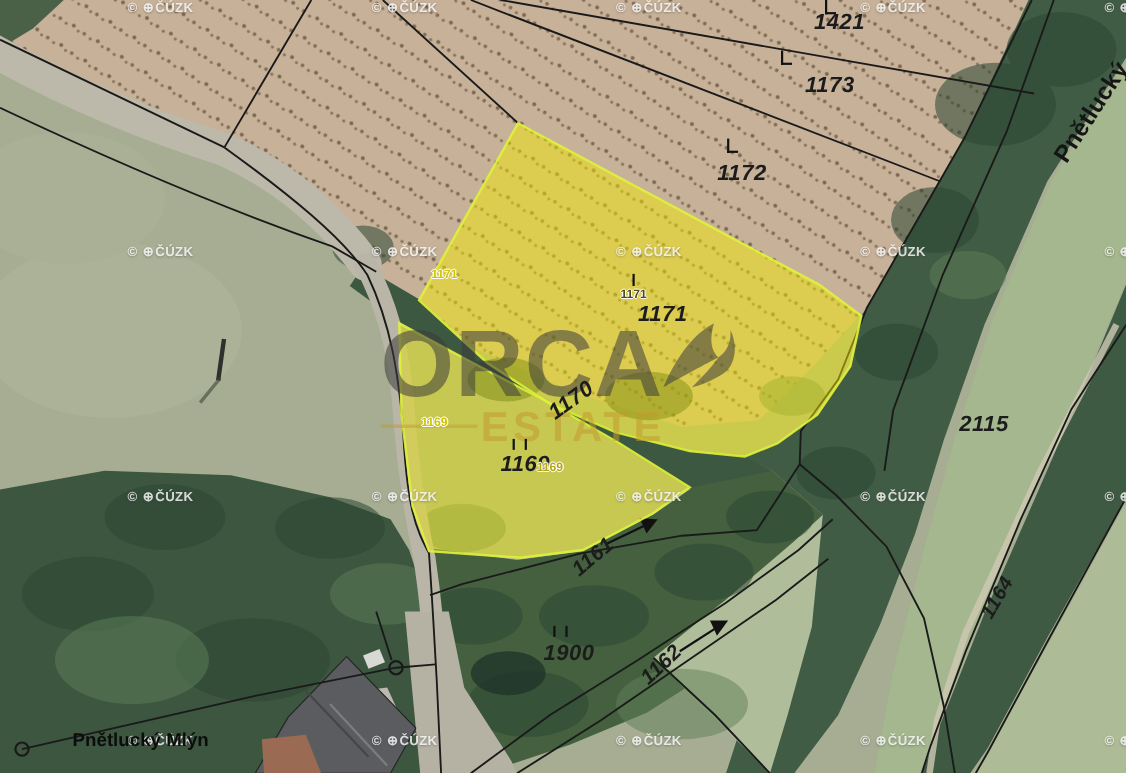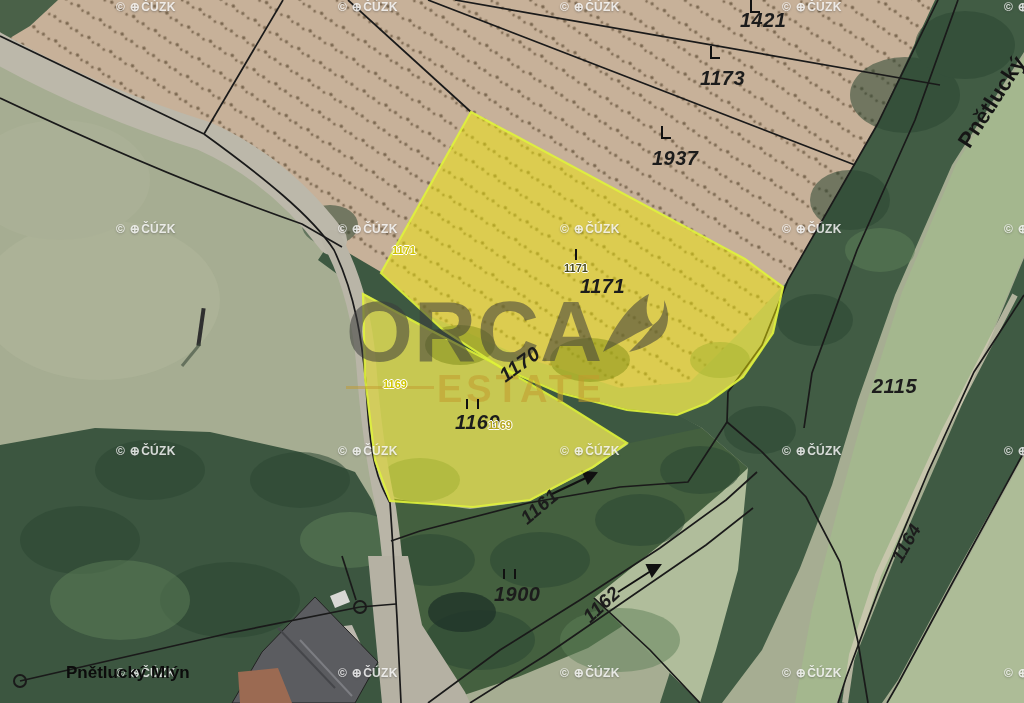--- a/index.html
+++ b/index.html
@@ -183,23 +183,23 @@
     <path d="M54,33 C62,28 66,18 65,8 C72,22 70,40 58,48 C50,53 40,58 30,60 C40,50 48,42 54,33 Z" fill="#3c3c3c"></path>
   </svg>
   <div class="estline"></div>
   <div class="estate">ESTATE</div>
 </div>
 
 <div>
   <div class="lmark" style="left:750px;top:0px"></div>
   <div class="plabel" style="left:740px;top:10px">1421</div>
   <div class="lmark" style="left:710px;top:46px"></div>
-  <div class="plabel" style="left:700px;top:68px">1173</div>
+  <div class="plabel" style="left:732px;top:68px">1173</div>
   <div class="lmark" style="left:661px;top:126px"></div>
-  <div class="plabel" style="left:652px;top:148px">1937</div>
+  <div class="plabel" style="left:652px;top:148px">1172</div>
 
   <div class="tmark" style="left:575px;top:249px"></div>
   <div class="psmall" style="left:564px;top:263px;color:#4a4a1a">1171</div>
   <div class="plabel" style="left:580px;top:276px">1171</div>
   <div class="psmall" style="left:392px;top:245px;color:#cfc400">1171</div>
 
   <div class="plabel" style="left:497px;top:354px;transform:rotate(-36deg)">1170</div>
 
   <div class="psmall" style="left:383px;top:379px;color:#cfc400">1169</div>
   <div class="dmark" style="left:466px;top:399px"></div>

